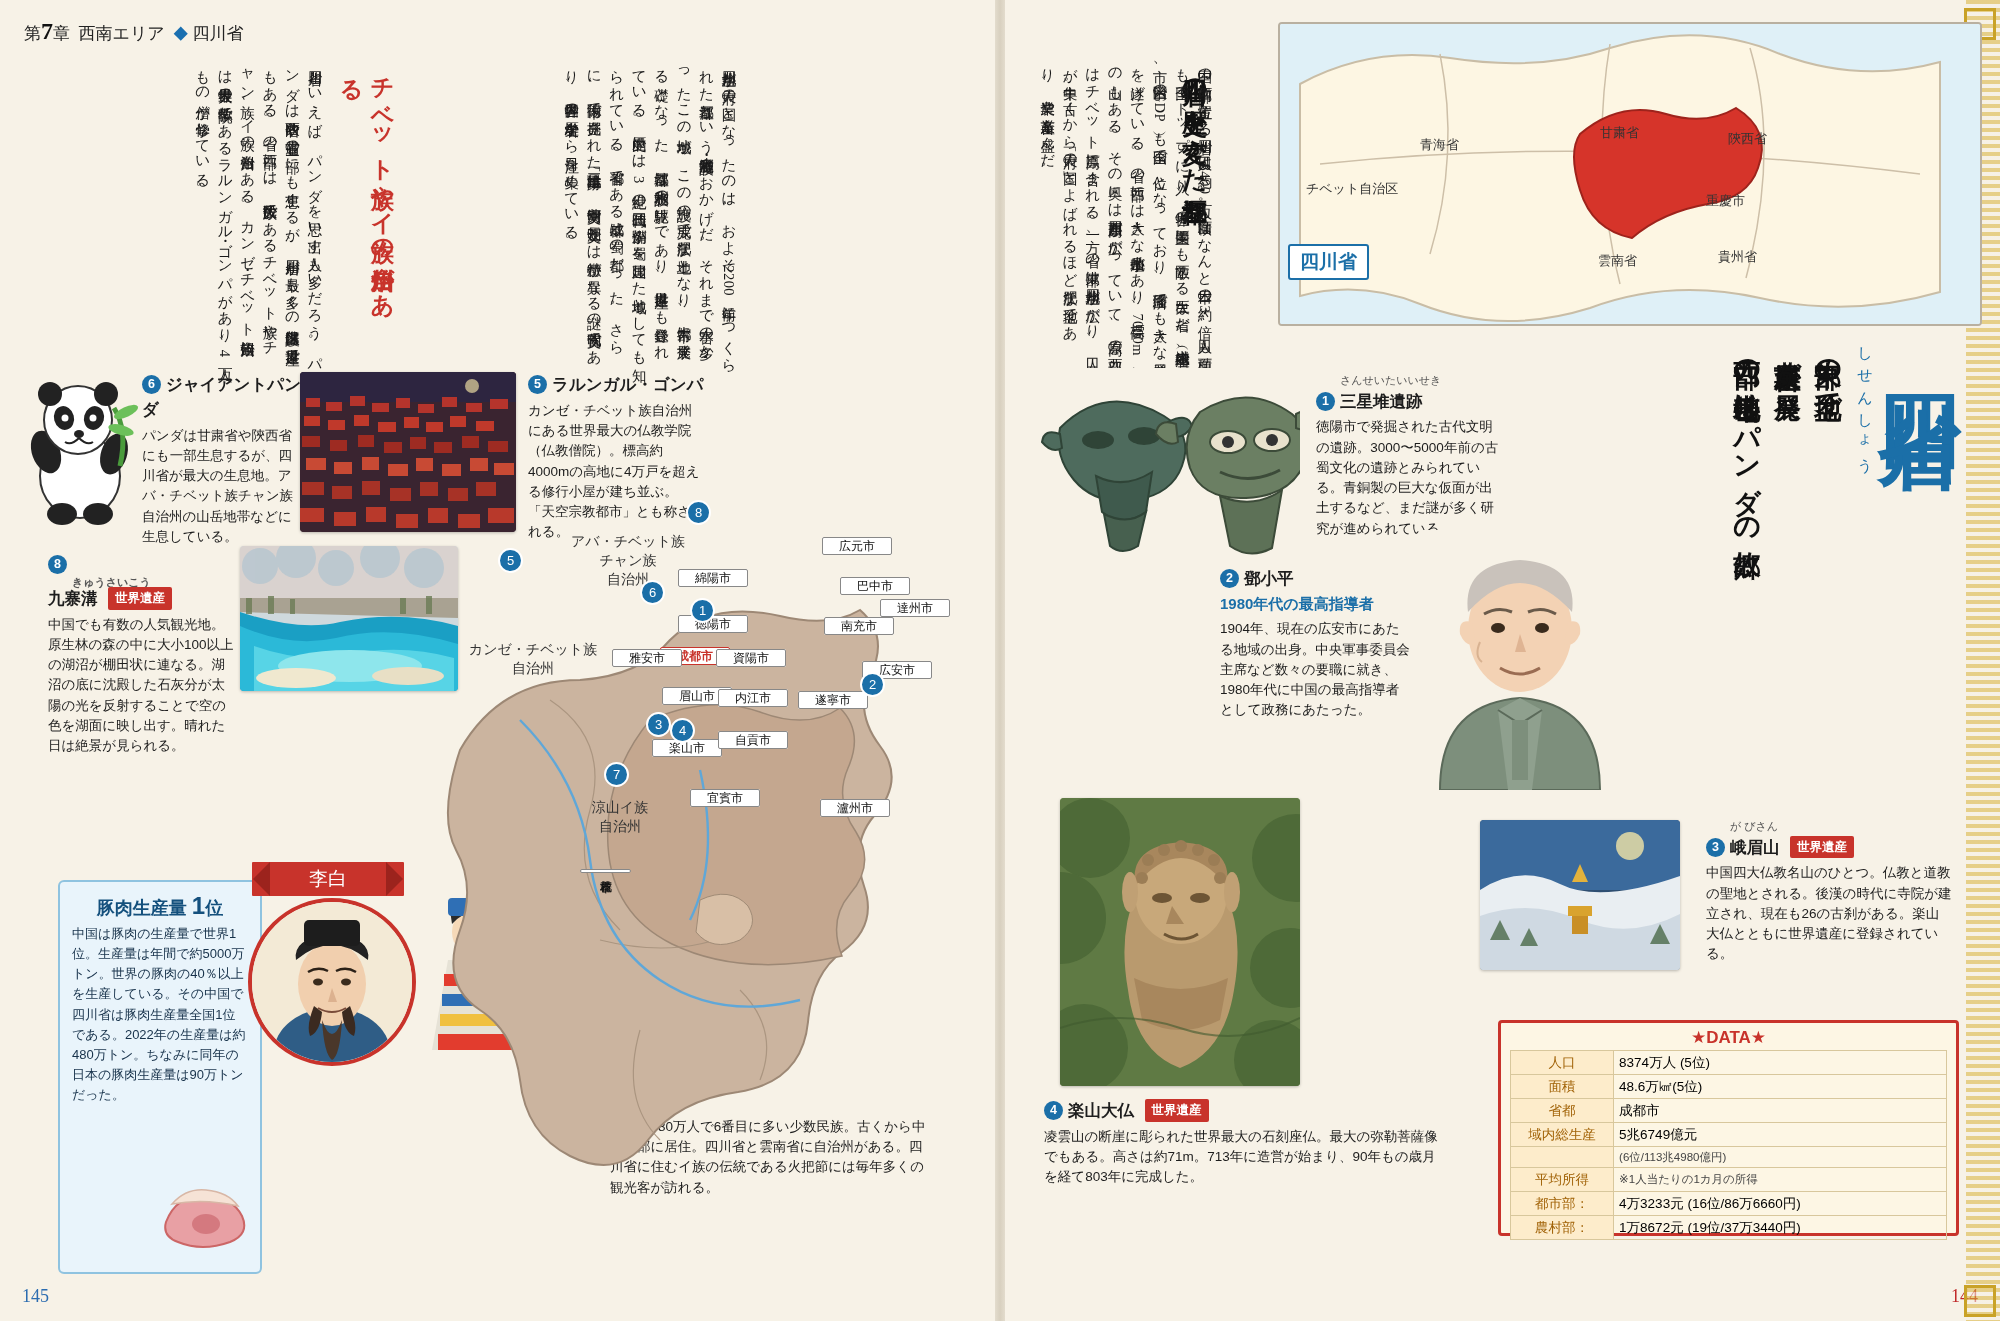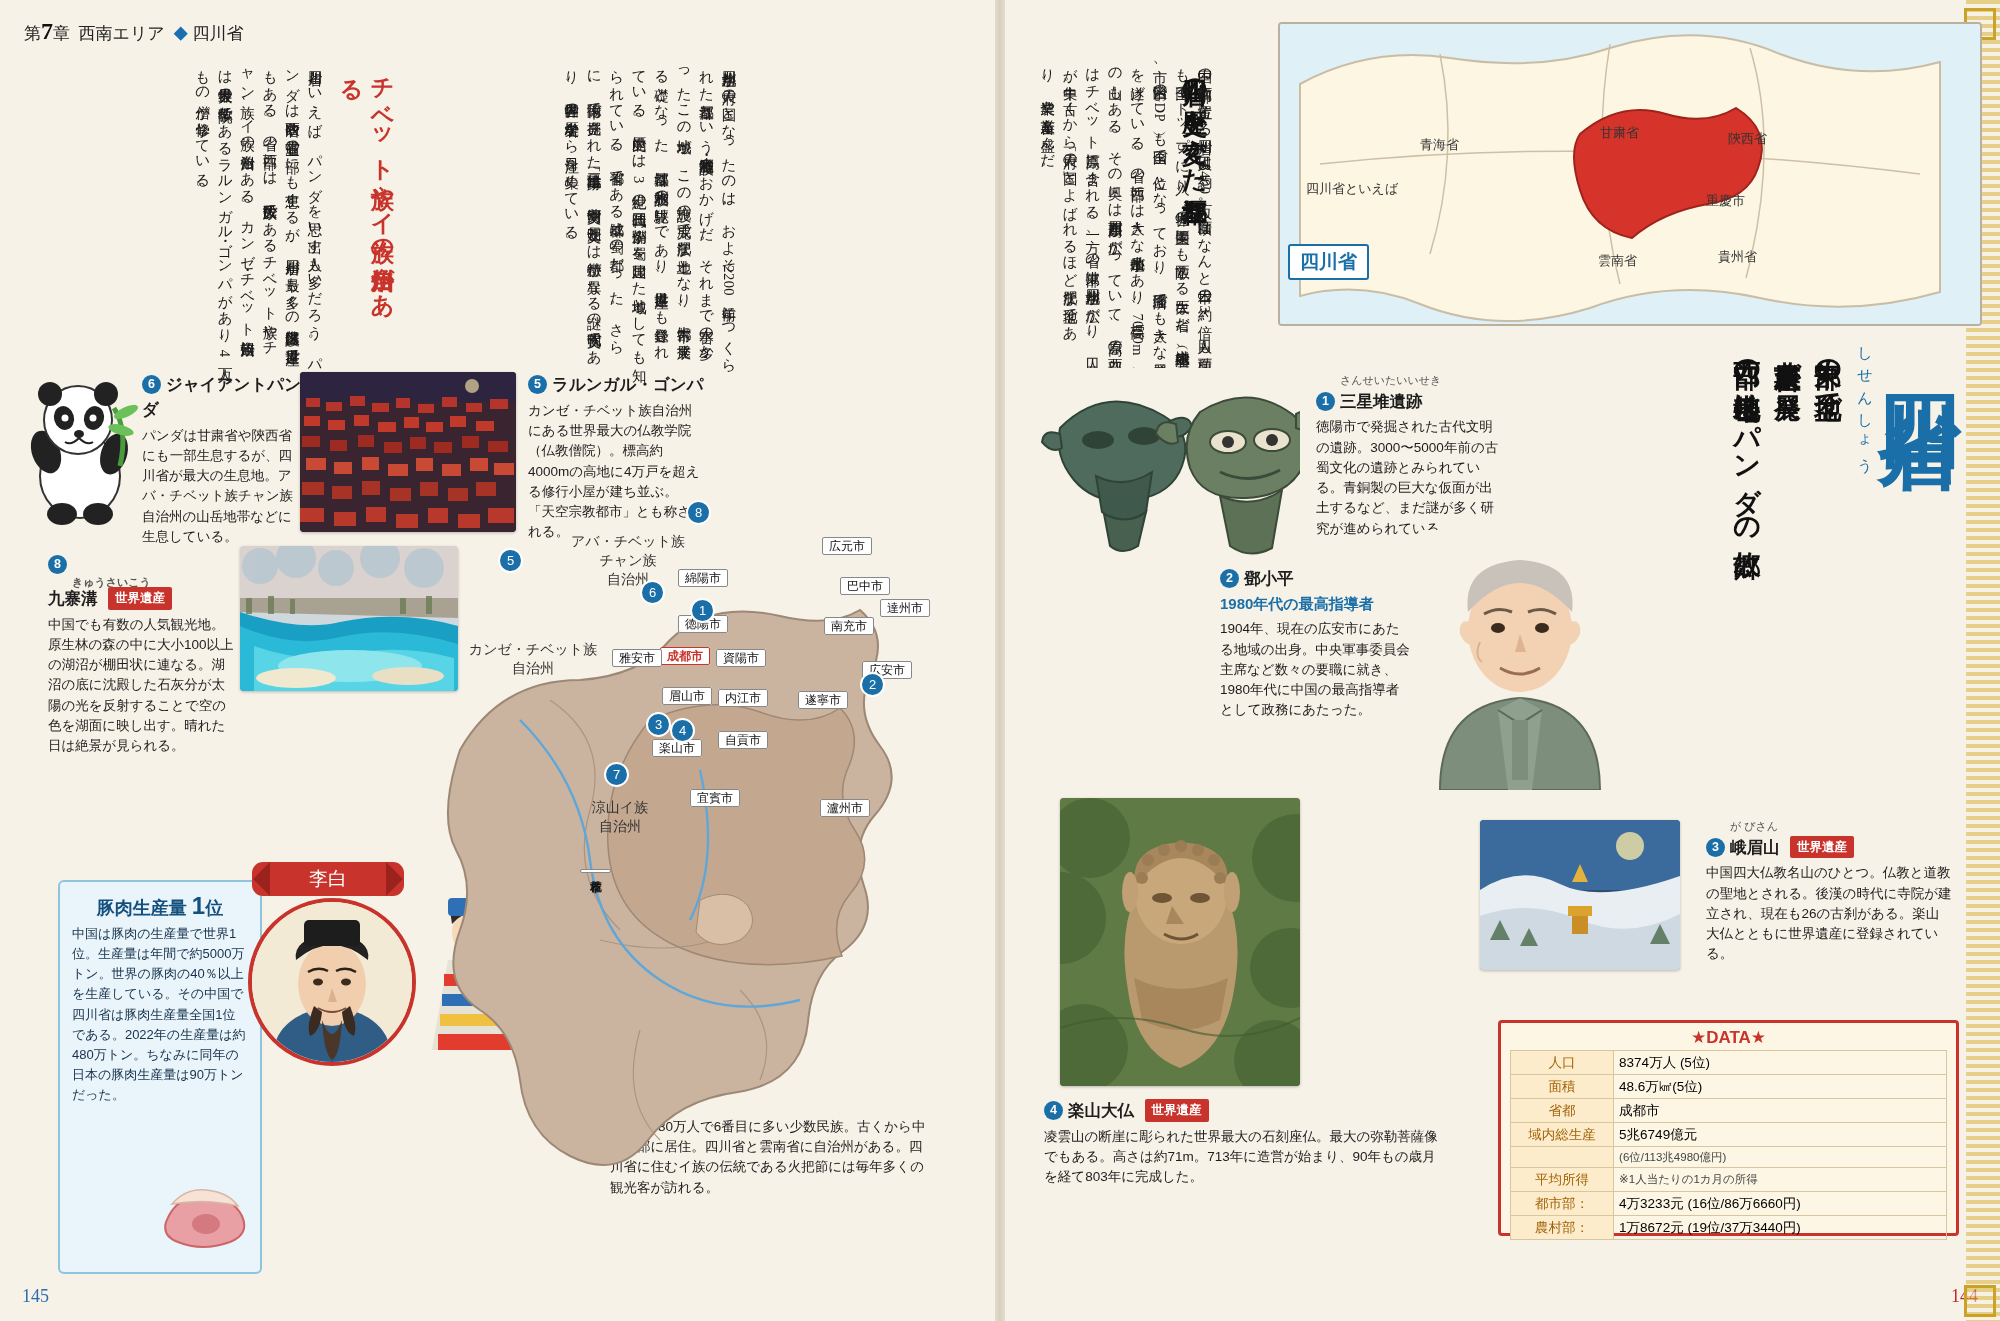--- a/index.html
+++ b/index.html
@@ -39,21 +39,21 @@
   
   .photo{position:absolute;border-radius:4px;overflow:hidden;box-shadow:0 1px 3px rgba(0,0,0,.25);}
   .cap{position:absolute;font-size:13.5px;line-height:1.5;color:#1d1d1d;font-family:"Liberation Sans",sans-serif;}
   .capt{font-weight:bold;font-size:16.5px;}
   .num{display:inline-block;width:19px;height:19px;border-radius:50%;background:#1b6fa8;color:#fff;font-size:12.5px;line-height:19px;text-align:center;vertical-align:2px;margin-right:5px;}
   .heritage{display:inline-block;background:#c8332b;color:#fff;font-size:12.5px;padding:2px 7px;border-radius:2px;margin-left:6px;vertical-align:2px;}
 
   
   .mapbase{position:absolute;left:400px;top:470px;width:560px;height:790px;}
   .mapcity{position:absolute;font-size:12.5px;color:#111;background:rgba(255,255,255,.0);}
-  .citybox{border:1px solid #888;background:#fff;padding:1px 6px;border-radius:2px;font-size:12px;}
+  .citybox{border:1px solid #888;background:#fff;padding:1px 16px;border-radius:2px;font-size:12px;}
   .prefname{position:absolute;font-size:14px;color:#333;text-align:center;line-height:1.35;}
   .mapnum{position:absolute;width:21px;height:21px;border-radius:50%;background:#1b6fa8;color:#fff;font-size:13px;line-height:21px;text-align:center;border:2px solid #fff;}
 
   
   .locator{position:absolute;left:1278px;top:22px;width:700px;height:300px;background:#dff0f7;border:2px solid #b9b0a0;border-radius:4px;overflow:hidden;}
   .loclabel{position:absolute;font-size:13px;color:#333;}
   .locbadge{position:absolute;left:10px;top:222px;background:#fff;border:2px solid #1b6fa8;color:#1b6fa8;font-size:19px;font-weight:bold;padding:3px 10px;border-radius:3px;}
 
   
   .databox{position:absolute;left:1498px;top:1020px;width:455px;height:210px;background:#fdf6e4;border:3px solid #c8332b;border-radius:4px;}
@@ -62,21 +62,21 @@
   table.data td{border:1px solid #d8c79c;padding:2.5px 5px;}
   table.data td.k{background:#fdeccb;width:92px;text-align:center;color:#a16207;}
   .datanote{font-size:11.5px;color:#444;}
 
   
   .porkbox{position:absolute;left:58px;top:880px;width:200px;height:390px;background:#e9f4fb;border:2px solid #8fc3e0;border-radius:6px;}
   .porkhead{text-align:center;font-weight:bold;font-size:18px;color:#14507d;padding:10px 0 4px;}
   .porkhead b{font-size:24px;}
   .porktext{font-size:13px;line-height:1.55;color:#16314a;padding:0 12px;}
 
-  .ribbon{position:absolute;left:252px;top:862px;width:152px;height:34px;background:#c8332b;color:#fff;text-align:center;font-size:19px;line-height:34px;border-radius:11px;}
+  .ribbon{position:absolute;left:252px;top:862px;width:152px;height:34px;background:#c8332b;color:#fff;text-align:center;font-size:19px;line-height:34px;border-radius:1px;}
   .ribbon:before,.ribbon:after{content:"";position:absolute;top:0;border:17px solid transparent;}
   .ribbon:before{left:-16px;border-right-color:#9c231d;}
   .ribbon:after{right:-16px;border-left-color:#9c231d;}
 
   .circleimg{position:absolute;border-radius:50%;overflow:hidden;border:4px solid #c8332b;}
   .kv{position:absolute;}
   svg{display:block;}
 </style>
 </head>
 <body>
@@ -384,21 +384,21 @@
         <path d="M330 20 q-20 120 10 240"></path>
         <path d="M470 24 q30 100 -4 230"></path>
         <path d="M40 140 q280 -30 600 10"></path>
       </g>
       <path d="M300 110 q40 -34 86 -20 q40 12 70 -6 q36 22 22 60 q-10 30 -50 36 q-46 8 -76 34 q-40 -8 -52 -48 q-12 -38 0 -56z" fill="#d6342a" stroke="#9e231c" stroke-width="2"></path>
     </svg>
   </div>
   <div class="loclabel" style="left:1420px;top:136px;">青海省</div>
   <div class="loclabel" style="left:1600px;top:124px;">甘粛省</div>
   <div class="loclabel" style="left:1720px;top:130px;padding-left:8px;">陝西省</div>
-  <div class="loclabel" style="left:1306px;top:180px;">四川省といえば</div>
+  <div class="loclabel" style="left:1306px;top:180px;">チベット自治区</div>
   <div class="loclabel" style="left:1706px;top:192px;">重慶市</div>
   <div class="loclabel" style="left:1598px;top:252px;">雲南省</div>
   <div class="loclabel" style="left:1718px;top:248px;">貴州省</div>
   <div class="locbadge" style="left:1288px;top:244px;">四川省</div>
 
   <div class="ruby-top">しせんしょう</div>
   <div class="bigtitle">四川省</div>
   <div class="subtitle">
     <span>東部の盆地で</span><br>
     <span>農畜産業が発展</span><br>

